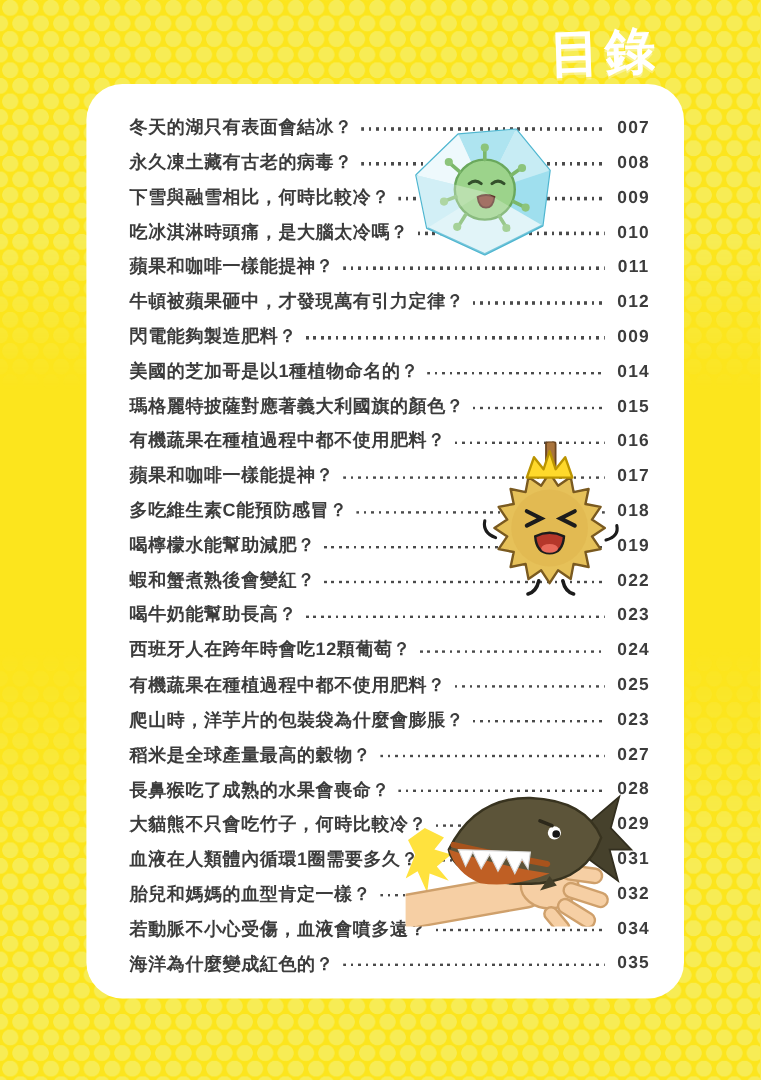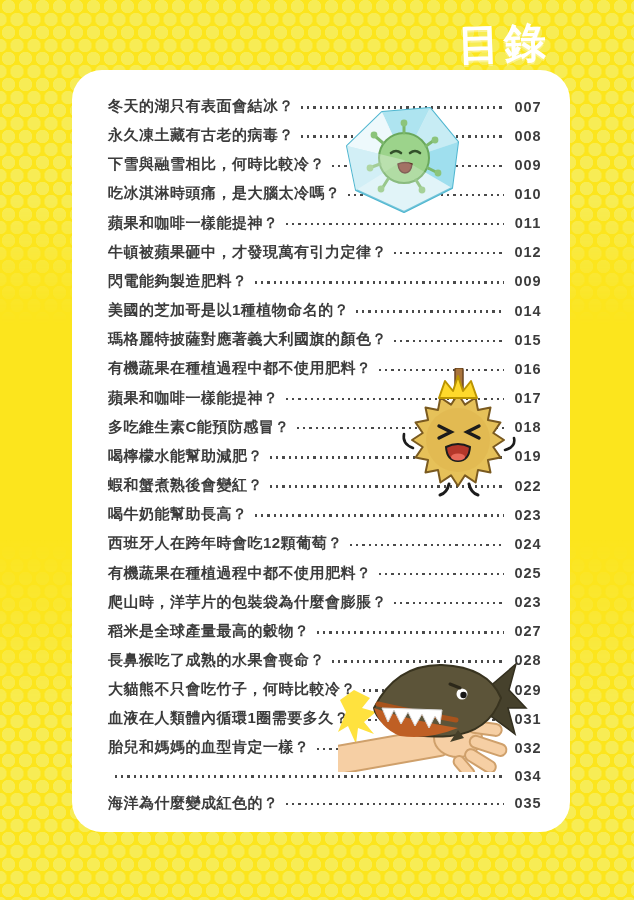--- a/index.html
+++ b/index.html
@@ -204,20 +204,21 @@
     <span class="pg">031</span>
   </div>
 
   <div class="row">
     <span class="q">胎兒和媽媽的血型肯定一樣？</span>
     <span class="leader"></span>
     <span class="pg">032</span>
   </div>
 
   <div class="row">
+    <span class="q">若動脈不小心受傷，血液會噴多遠？</span>
     <span class="leader"></span>
     <span class="pg">034</span>
   </div>
 
   <div class="row">
     <span class="q">海洋為什麼變成紅色的？</span>
     <span class="leader"></span>
     <span class="pg">035</span>
   </div>
 </div>

